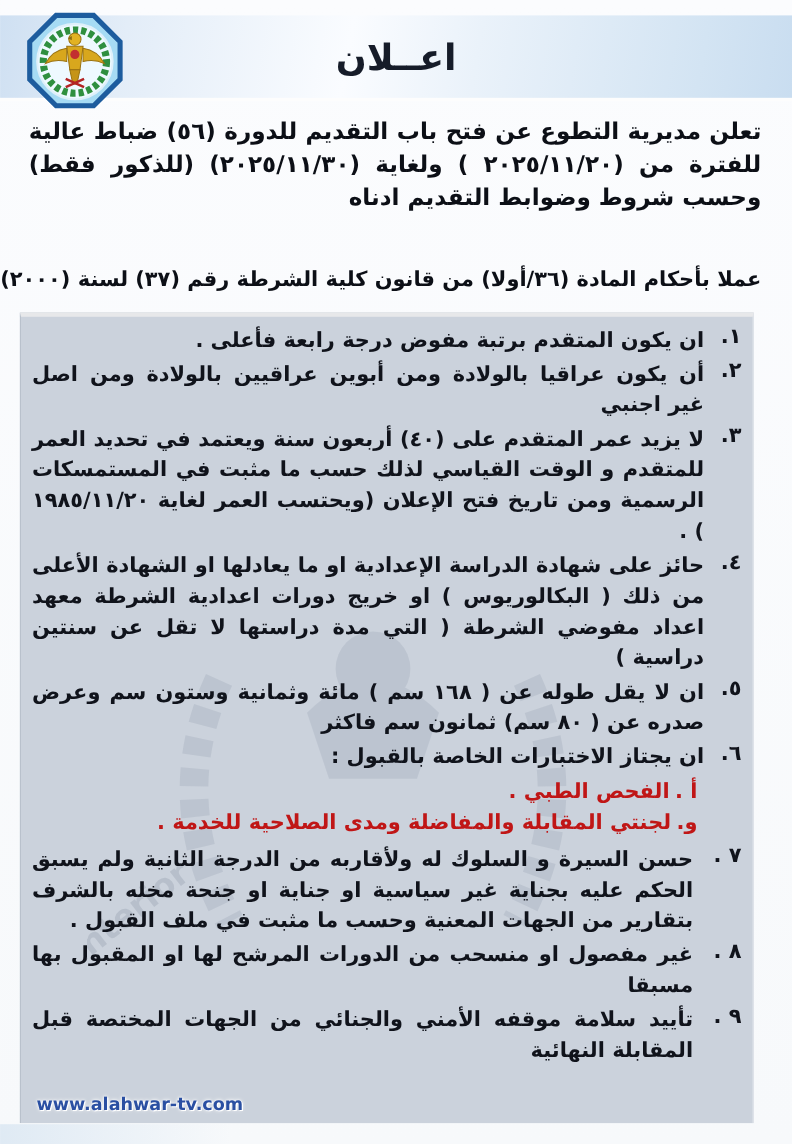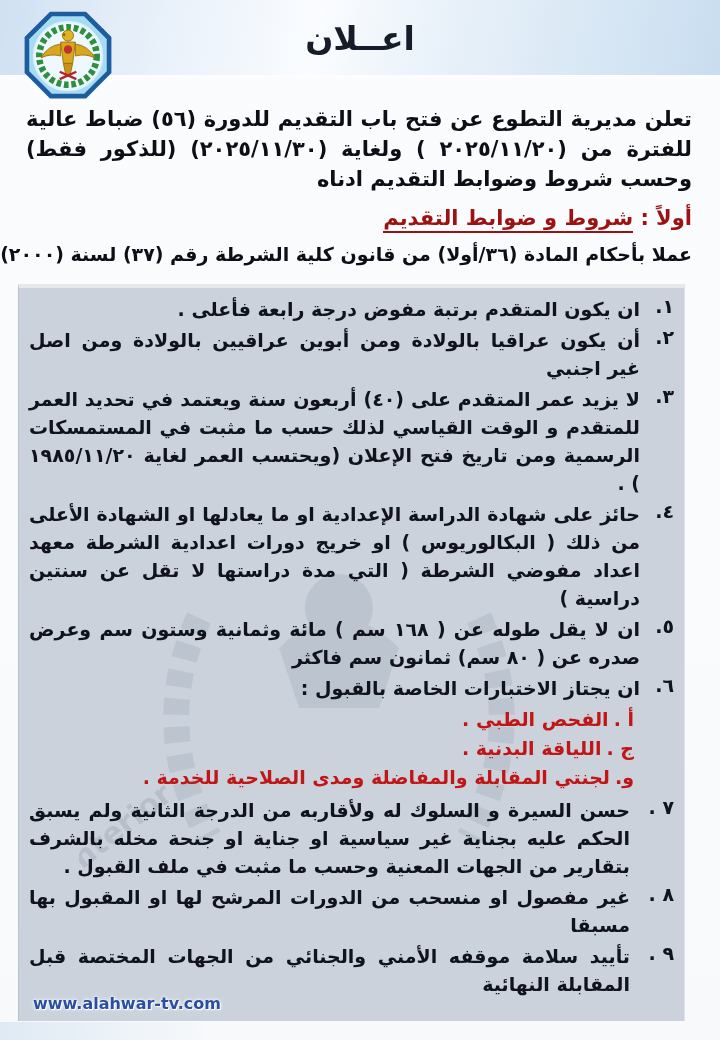--- a/index.html
+++ b/index.html
@@ -1,21 +1,21 @@
 <!DOCTYPE html>
 <html lang="ar" dir="rtl"><head>
 <meta charset="utf-8">
 <style>
   * { margin:0; padding:0; box-sizing:border-box; }
   html,body { width:720px; height:1040px; overflow:hidden; }
   body { font-family:"DejaVu Sans","Liberation Sans",sans-serif; background:#fafbfc; }
   .page { position:relative; width:720px; height:1040px; background:linear-gradient(180deg,#fbfcfe 0%,#f7f9fb 100%); direction:rtl; }
 
   
-  .header { position:absolute; top:0; left:0; right:0; height:78px;
+  .header { position:absolute; top:14px; left:0; right:0; height:78px;
     background:linear-gradient(100deg,#cfe0f2 0%,#e3edf8 16%,#fafcff 44%,#eaf2fa 60%,#d3e4f3 88%,#c9ddf0 100%);
     border-bottom:3px solid #fdfdfd; }
   .header-title { position:absolute; top:0; left:0; right:0; height:76px; display:flex; align-items:center; justify-content:center;
     font-size:33px; font-weight:bold; color:#161c29; letter-spacing:1px; }
   .dots { position:absolute; top:26px; right:610px; width:52px; height:38px;
     background-image:radial-gradient(circle,#30394a 1.3px,transparent 1.6px);
     background-size:10px 8px; opacity:.85; }
   .logo { position:absolute; top:5px; left:10px; width:116px; height:102px; }
 
   
@@ -69,23 +69,20 @@
       <path d="M47,42 Q33,44 26,57 Q36,52 47,55 Z" fill="#d8a71d" stroke="#9a7210" stroke-width="1"></path>
       <path d="M63,42 Q77,44 84,57 Q74,52 63,55 Z" fill="#d8a71d" stroke="#9a7210" stroke-width="1"></path>
       <circle cx="55" cy="48" r="4.5" fill="#c23030"></circle>
       <path d="M50,63 L60,63 L57,77 L53,77 Z" fill="#c59417" stroke="#9a7210" stroke-width="1"></path>
       <path d="M46,72 L64,80 M64,72 L46,80" stroke="#b32424" stroke-width="2.5" fill="none"></path>
     </svg>
   </div>
 
   <div class="intro">تعلن مديرية التطوع عن فتح باب التقديم للدورة (٥٦) ضباط عالية للفترة من (⁦٢٠٢٥/١١/٢٠⁩ ) ولغاية (⁦٢٠٢٥/١١/٣٠⁩) (للذكور فقط)  وحسب شروط وضوابط التقديم ادناه</div>
 
-  <div class="sec-head">
-    <span>أولاً : </span><span class="underlined">شروط و ضوابط التقديم</span>
-  </div>
 
   <div class="legal">عملا بأحكام المادة (⁦٣٦/أولا⁩) من قانون كلية الشرطة رقم (٣٧) لسنة (٢٠٠٠) المعدل</div>
 
   <div class="box">
 
     <svg class="wm" viewBox="0 0 520 470" aria-hidden="true">
       <path d="M120,120 Q70,230 130,340" fill="none" stroke="#5f6d84" stroke-width="26" stroke-dasharray="16 12"></path>
       <path d="M400,120 Q450,230 390,340" fill="none" stroke="#5f6d84" stroke-width="26" stroke-dasharray="16 12"></path>
       <circle cx="260" cy="110" r="34" fill="#5f6d84"></circle>
       <path d="M200,150 Q260,90 320,150 L300,210 L220,210 Z" fill="#5f6d84"></path>
@@ -117,23 +114,20 @@
       <div class="row">
         <span class="marker">٦.</span>
         <span class="itext">ان يجتاز الاختبارات الخاصة بالقبول :</span>
       </div>
 
       <div class="subitems">
         <div class="subrow">
           <span class="smk">أ .</span><span>الفحص الطبي .</span>
         </div>
         <div class="subrow">
-          <span class="smk">ج .</span><span>اللياقة البدنية .</span>
-        </div>
-        <div class="subrow">
           <span class="smk">و.</span><span>لجنتي المقابلة والمفاضلة ومدى الصلاحية للخدمة .</span>
         </div>
       </div>
 
       <div class="row">
         <span class="marker wide">٧ .</span>
         <span class="itext">حسن السيرة و السلوك له ولأقاربه من الدرجة الثانية ولم يسبق الحكم عليه بجناية غير سياسية او جناية او جنحة مخله بالشرف بتقارير من الجهات المعنية وحسب ما مثبت في ملف القبول .</span>
       </div>
       <div class="row">
         <span class="marker wide">٨ .</span>

